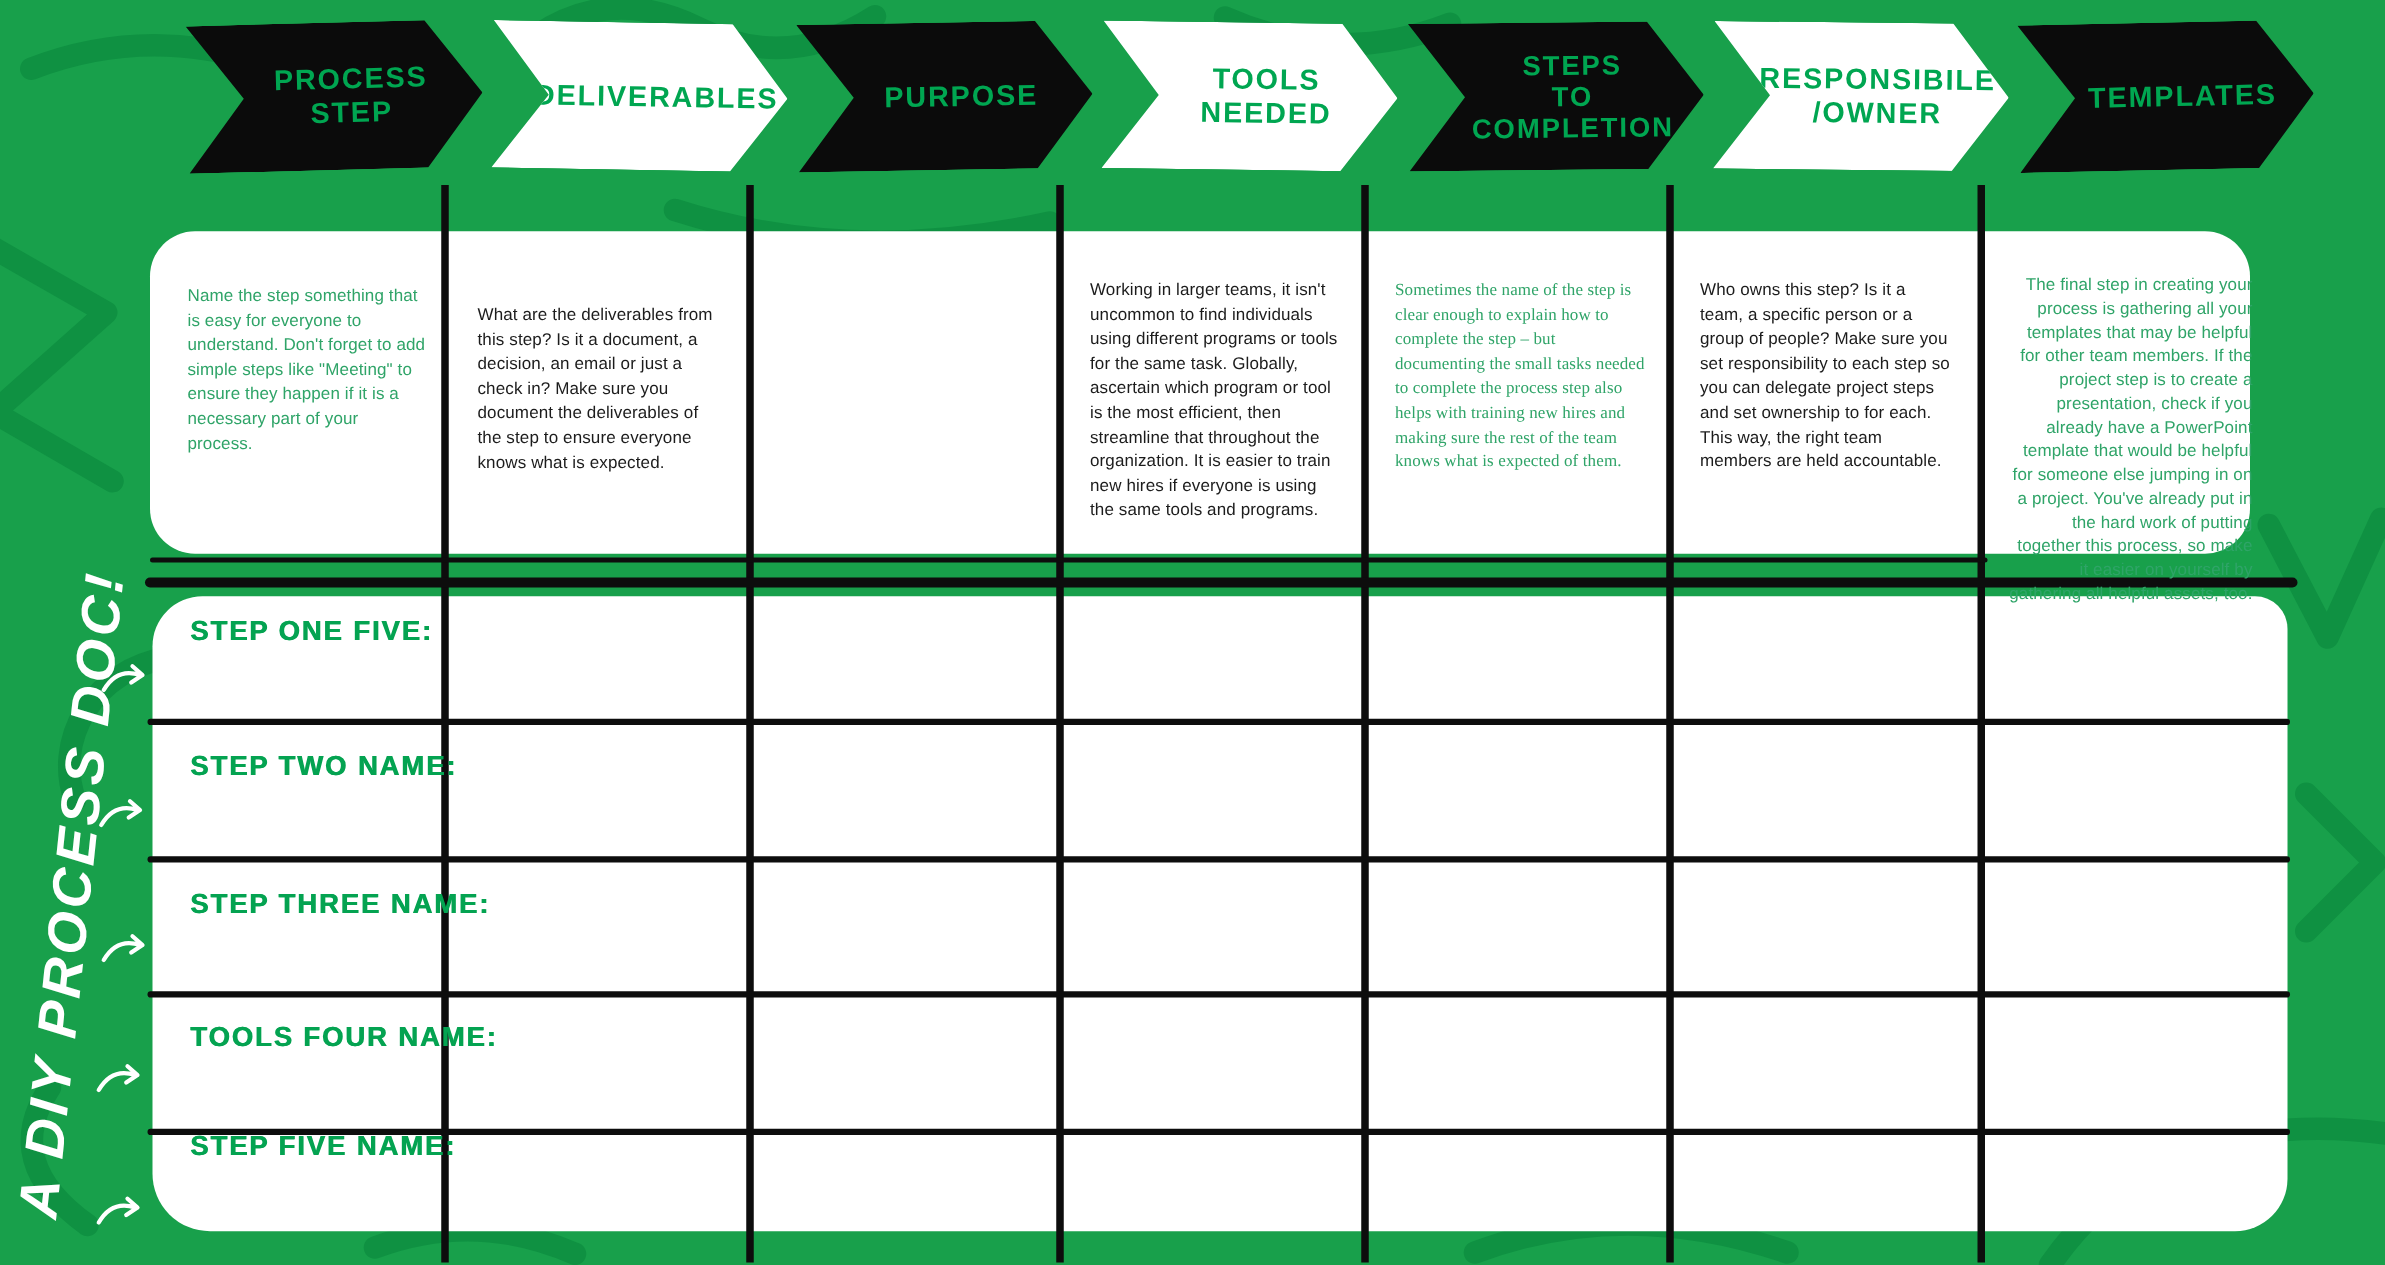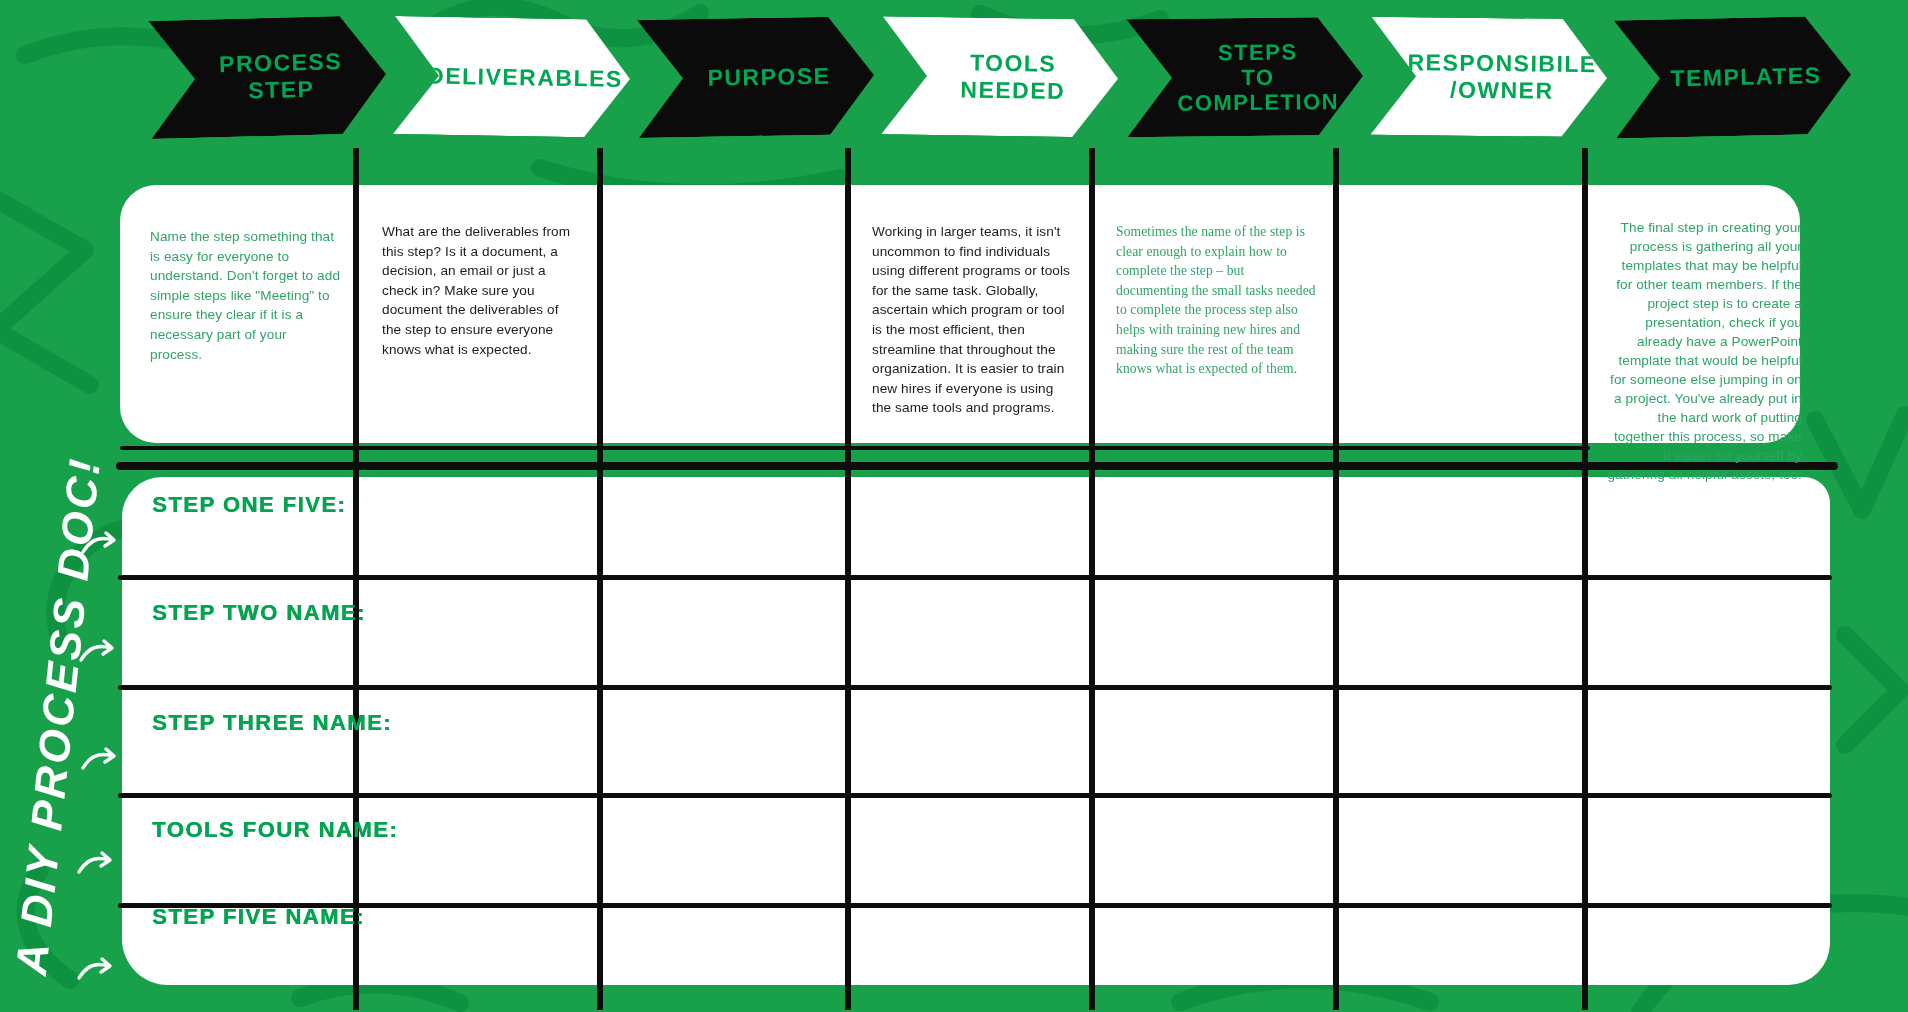--- a/index.html
+++ b/index.html
@@ -49,21 +49,21 @@
   .a7{left:1615px;transform:rotate(-1.2deg)}
   .a5 .chev-label{font-size:22px;line-height:25px;}
   
   .desc{
     position:absolute;z-index:4;top:222px;
     font-size:13.6px;line-height:19.6px;letter-spacing:0.1px;
   }
   .desc.green{color:#2FA468;}
   .desc.black{color:#1c1c1c;}
   .d1{left:150px;width:192px;top:227px;}
-  .d2{left:382px;width:198px;}
+  .d2{left:382px;width:198px;margin-top:20px;}
   .d3{left:626px;width:202px;}
   .d4{left:872px;width:202px;}
   .d5{left:1116px;width:202px;font-family:Liberation Serif, serif;}
   .d6{left:1360px;width:202px;}
   .d7{left:1606px;width:196px;top:218px;line-height:19px;text-align:right;}
   
   .row-label{
     position:absolute;z-index:4;left:152px;
     color:#04A351;font-weight:700;font-size:22px;letter-spacing:1.5px;
     text-shadow:0.6px 0 0 #04A351;
@@ -140,24 +140,25 @@
 COMPLETION</span>
   </div>
   <div class="chev white a6">
     <span class="chev-label">RESPONSIBILE
 /OWNER</span>
   </div>
   <div class="chev black a7">
     <span class="chev-label">TEMPLATES</span>
   </div>
 
-  <div class="desc green d1">Name the step something that is easy for everyone to understand. Don't forget to add simple steps like "Meeting" to ensure they clear if it is a necessary part of your process.</div>
+  <div class="desc green d1">Name the step something that is easy for everyone to understand. Don't forget to add simple steps like "Meeting" to ensure they happen if it is a necessary part of your process.</div>
   <div class="desc black d2">What are the deliverables from this step? Is it a document, a decision, an email or just a check in? Make sure you document the deliverables of the step to ensure everyone knows what is expected.</div>
   <div class="desc black d4">Working in larger teams, it isn't uncommon to find individuals using different programs or tools for the same task. Globally, ascertain which program or tool is the most efficient, then streamline that throughout the organization. It is easier to train new hires if everyone is using the same tools and programs.</div>
   <div class="desc green d5">Sometimes the name of the step is clear enough to explain how to complete the step – but documenting the small tasks needed to complete the process step also helps with training new hires and making sure the rest of the team knows what is expected of them.</div>
+  <div class="desc black d6">Who owns this step? Is it a team, a specific person or a group of people? Make sure you set responsibility to each step so you can delegate project steps and set ownership to for each. This way, the right team members are held accountable.</div>
   <div class="desc green d7">The final step in creating your process is gathering all your templates that may be helpful for other team members. If the project step is to create a presentation, check if you already have a PowerPoint template that would be helpful for someone else jumping in on a project. You've already put in the hard work of putting together this process, so make it easier on yourself by gathering all helpful assets, too.</div>
 
   <div class="row-label rl1">STEP ONE FIVE:</div>
   <div class="row-label rl2">STEP TWO NAME:</div>
   <div class="row-label rl3">STEP THREE NAME:</div>
   <div class="row-label rl4">TOOLS FOUR NAME:</div>
   <div class="row-label rl5">STEP FIVE NAME:</div>
 
   <div class="row-band rb1"></div>
   <div class="row-band rb2"></div>

